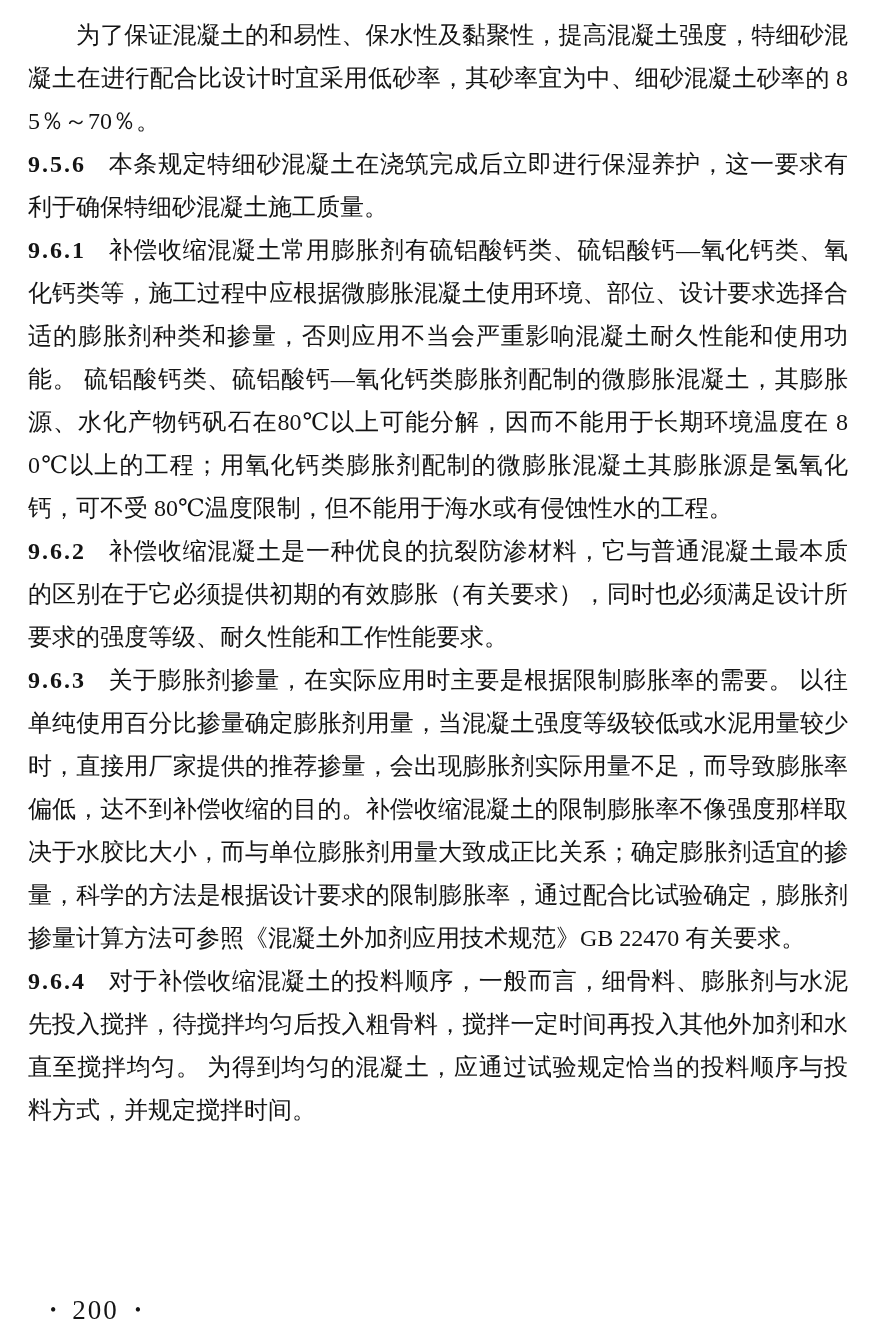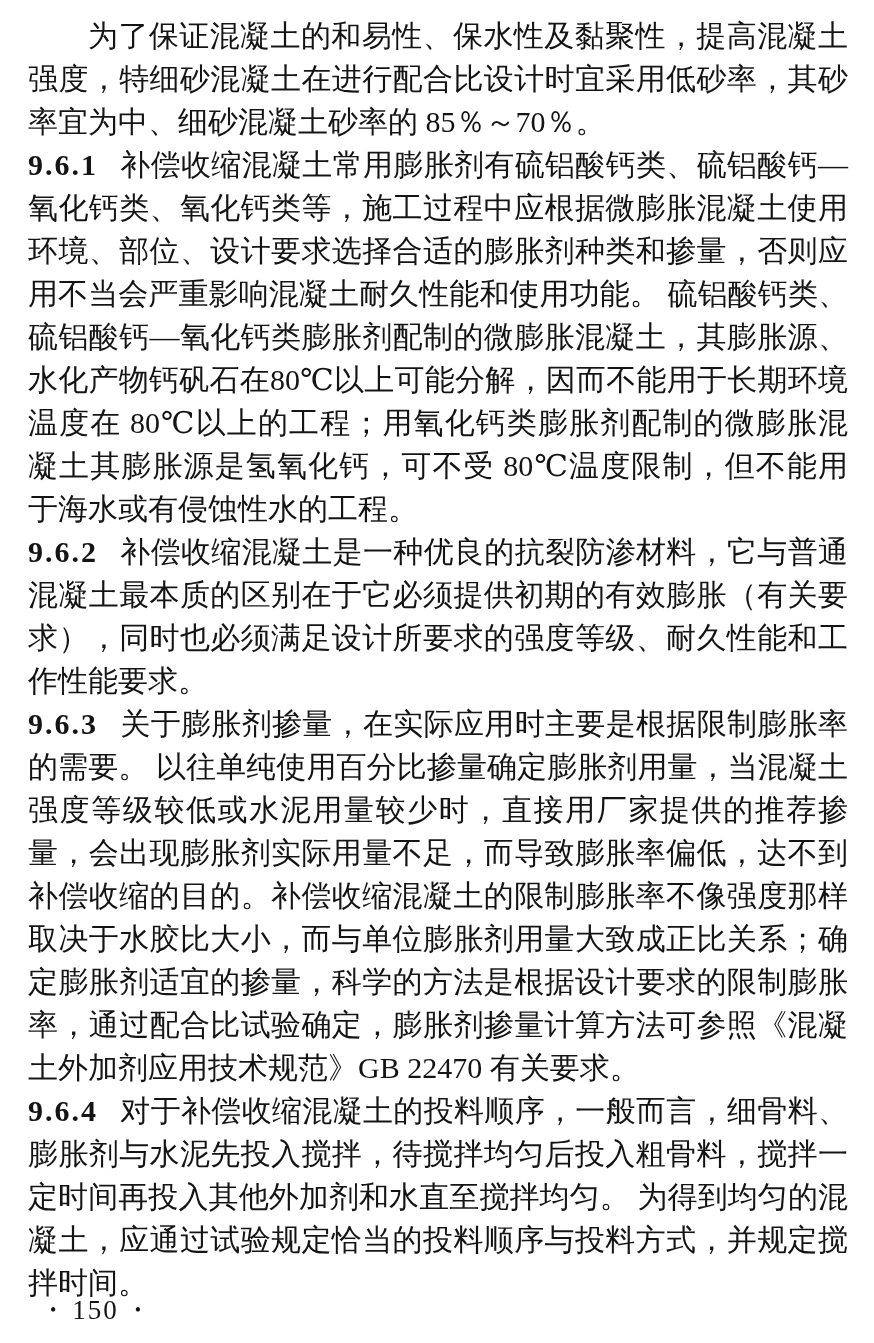--- a/index.html
+++ b/index.html
@@ -13,21 +13,21 @@
     height: 1343px;
     box-sizing: border-box;
     background: #ffffff;
     color: #141414;
     font-family: "Liberation Serif", "DejaVu Serif", serif;
     padding: 14px 26px 0 28px;
     overflow: hidden;
   }
   p.para {
     margin: 0;
-    font-size: 30px;
+    font-size: 24px;
     line-height: 43px;
     text-align: justify;
     text-justify: inter-ideograph;
     word-break: break-all;
   }
   p.intro {
     text-indent: 2em;
   }
   .secnum {
     font-weight: 700;
@@ -54,36 +54,39 @@
     letter-spacing: 2px;
   }
 </style>
 </head>
 <body>
 
 <div class="page">
 
   <p class="para intro">为了保证混凝土的和易性、保水性及黏聚性，提高混凝土强度，特细砂混凝土在进行配合比设计时宜采用低砂率，其砂率宜为中、细砂混凝土砂率的 85％～70％。</p>
 
+  <p class="para">
+    <span class="secnum">9.5.6</span><span>本条规定特细砂混凝土在浇筑完成后立即进行保湿养护，这一要求有利于确保特细砂混凝土施工质量。</span>
+  </p>
 
   <p class="para">
     <span class="secnum">9.6.1</span><span>补偿收缩混凝土常用膨胀剂有硫铝酸钙类、硫铝酸钙—氧化钙类、氧化钙类等，施工过程中应根据微膨胀混凝土使用环境、部位、设计要求选择合适的膨胀剂种类和掺量，否则应用不当会严重影响混凝土耐久性能和使用功能。 硫铝酸钙类、硫铝酸钙—氧化钙类膨胀剂配制的微膨胀混凝土，其膨胀源、水化产物钙矾石在80℃以上可能分解，因而不能用于长期环境温度在 80℃以上的工程；用氧化钙类膨胀剂配制的微膨胀混凝土其膨胀源是氢氧化钙，可不受 80℃温度限制，但不能用于海水或有侵蚀性水的工程。</span>
   </p>
 
   <p class="para">
     <span class="secnum">9.6.2</span><span>补偿收缩混凝土是一种优良的抗裂防渗材料，它与普通混凝土最本质的区别在于它必须提供初期的有效膨胀（有关要求），同时也必须满足设计所要求的强度等级、耐久性能和工作性能要求。</span>
   </p>
 
   <p class="para">
     <span class="secnum">9.6.3</span><span>关于膨胀剂掺量，在实际应用时主要是根据限制膨胀率的需要。 以往单纯使用百分比掺量确定膨胀剂用量，当混凝土强度等级较低或水泥用量较少时，直接用厂家提供的推荐掺量，会出现膨胀剂实际用量不足，而导致膨胀率偏低，达不到补偿收缩的目的。补偿收缩混凝土的限制膨胀率不像强度那样取决于水胶比大小，而与单位膨胀剂用量大致成正比关系；确定膨胀剂适宜的掺量，科学的方法是根据设计要求的限制膨胀率，通过配合比试验确定，膨胀剂掺量计算方法可参照《混凝土外加剂应用技术规范》GB 22470 有关要求。</span>
   </p>
 
   <p class="para">
     <span class="secnum">9.6.4</span><span>对于补偿收缩混凝土的投料顺序，一般而言，细骨料、膨胀剂与水泥先投入搅拌，待搅拌均匀后投入粗骨料，搅拌一定时间再投入其他外加剂和水直至搅拌均匀。 为得到均匀的混凝土，应通过试验规定恰当的投料顺序与投料方式，并规定搅拌时间。</span>
   </p>
 
   <div class="page-footer">
     <span class="dot">•</span>
-    <span class="num">150</span>
+    <span class="num">200</span>
     <span class="dot">•</span>
   </div>
 
 </div>
 
 </body></html>

